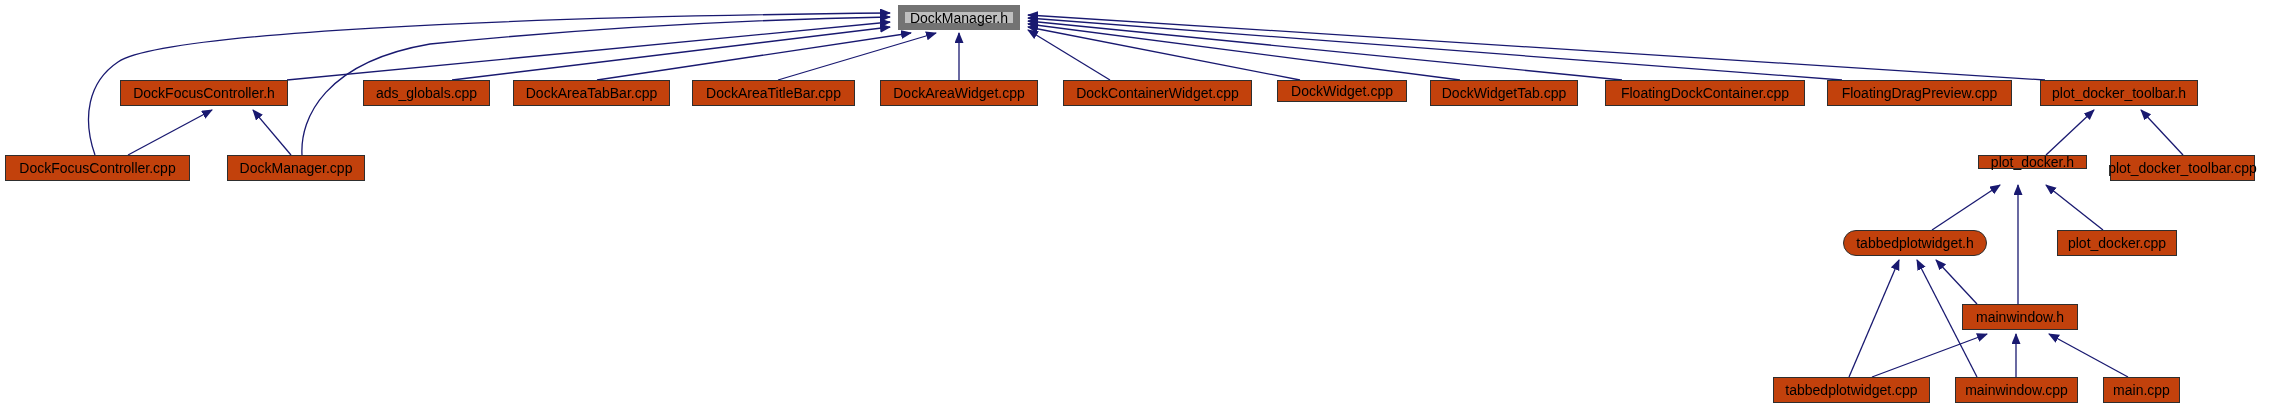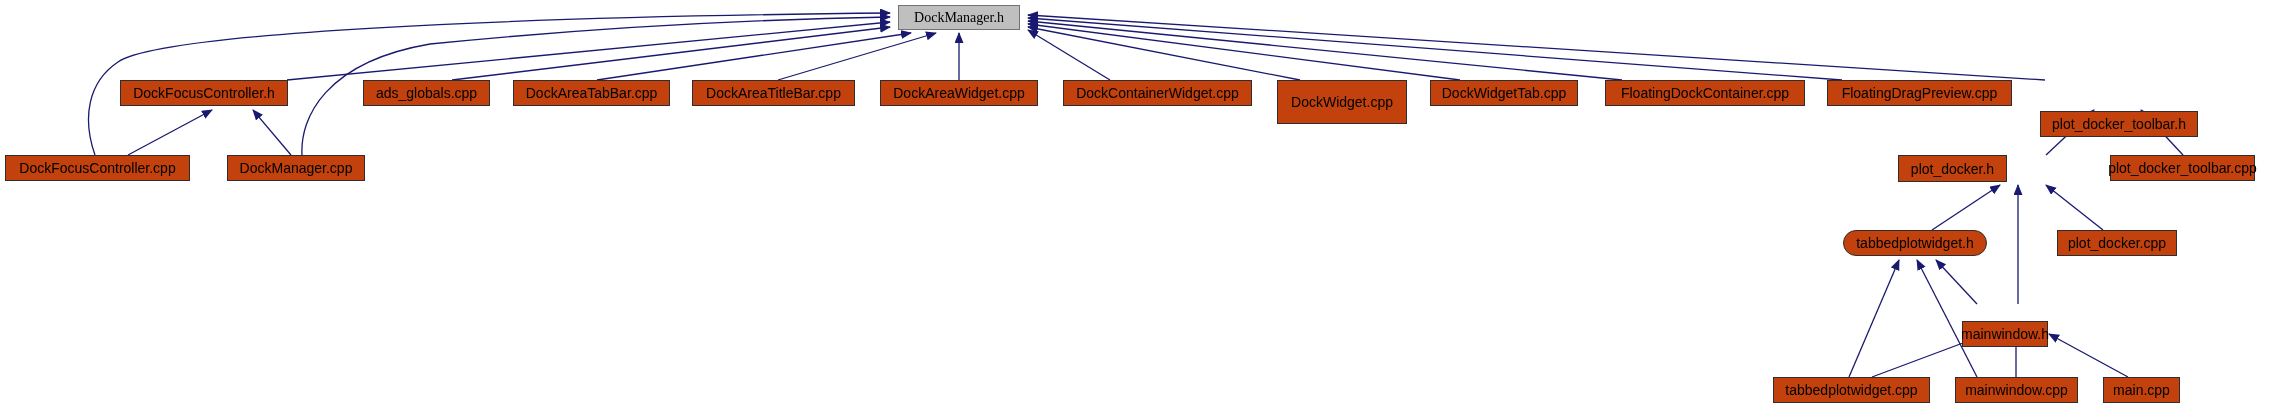--- a/index.html
+++ b/index.html
@@ -35,22 +35,21 @@
     display: flex;
     align-items: center;
     justify-content: center;
     font-size: 14px;
     color: #000000;
     white-space: nowrap;
     cursor: pointer;
   }
   .node.root {
     background: #bfbfbf;
-    border: 1px solid #737373;
-    font-family: Liberation Serif, serif;
+    border: 7px solid #737373;
   }
 </style>
 </head>
 <body>
 
 <div id="canvas">
   <svg id="edges" viewBox="0 0 2293 411" xmlns="http://www.w3.org/2000/svg">
     <defs>
       <marker id="arrowhead" markerUnits="userSpaceOnUse" markerWidth="14" markerHeight="12" refX="10" refY="4.5" orient="auto">
         <path d="M0,0 L11,4.5 L0,9 z" fill="#191970"></path>
@@ -86,28 +85,28 @@
       </g>
   </svg>
 
 <div class="node root" style="left: 898px; top: 5px; width: 122px; height: 25px;">DockManager.h</div>
     <div class="node" style="left: 120px; top: 80px; width: 168px; height: 26px;">DockFocusController.h</div>
     <div class="node" style="left: 363px; top: 80px; width: 127px; height: 26px;">ads_globals.cpp</div>
     <div class="node" style="left: 513px; top: 80px; width: 157px; height: 26px;">DockAreaTabBar.cpp</div>
     <div class="node" style="left: 692px; top: 80px; width: 163px; height: 26px;">DockAreaTitleBar.cpp</div>
     <div class="node" style="left: 880px; top: 80px; width: 158px; height: 26px;">DockAreaWidget.cpp</div>
     <div class="node" style="left: 1063px; top: 80px; width: 189px; height: 26px;">DockContainerWidget.cpp</div>
-    <div class="node" style="left: 1277px; top: 80px; width: 130px; height: 44px;">DockWidget.cpp</div>
+    <div class="node" style="left: 1277px; top: 80px; width: 130px; height: 22px;">DockWidget.cpp</div>
     <div class="node" style="left: 1430px; top: 80px; width: 148px; height: 26px;">DockWidgetTab.cpp</div>
     <div class="node" style="left: 1605px; top: 80px; width: 200px; height: 26px;">FloatingDockContainer.cpp</div>
     <div class="node" style="left: 1827px; top: 80px; width: 185px; height: 26px;">FloatingDragPreview.cpp</div>
-    <div class="node" style="left: 2040px; top: 80px; width: 158px; height: 26px; margin-top: 31px;">plot_docker_toolbar.h</div>
+    <div class="node" style="left: 2040px; top: 80px; width: 158px; height: 26px;">plot_docker_toolbar.h</div>
     <div class="node" style="left: 5px; top: 155px; width: 185px; height: 26px; text-align: center;">DockFocusController.cpp</div>
     <div class="node" style="left: 227px; top: 155px; width: 138px; height: 26px;">DockManager.cpp</div>
-    <div class="node" style="left: 1898px; top: 155px; width: 109px; height: 27px;">plot_docker.h</div>
+    <div class="node" style="left: 1978px; top: 155px; width: 109px; height: 14px;">plot_docker.h</div>
     <div class="node" style="left: 2110px; top: 155px; width: 145px; height: 26px;">plot_docker_toolbar.cpp</div>
     <div class="node" style="left: 1843px; top: 230px; width: 144px; height: 26px; border-radius: 13px;">tabbedplotwidget.h</div>
     <div class="node" style="left: 2057px; top: 230px; width: 120px; height: 26px;">plot_docker.cpp</div>
-    <div class="node" style="left: 1962px; top: 304px; width: 86px; height: 26px; margin-top: 17px;">mainwindow.h</div>
+    <div class="node" style="left: 1962px; top: 304px; width: 116px; height: 26px;">mainwindow.h</div>
     <div class="node" style="left: 1773px; top: 377px; width: 157px; height: 26px;">tabbedplotwidget.cpp</div>
     <div class="node" style="left: 1955px; top: 377px; width: 123px; height: 26px;">mainwindow.cpp</div>
     <div class="node" style="left: 2103px; top: 377px; width: 77px; height: 26px;">main.cpp</div>
   </div>
 
 </body></html>

